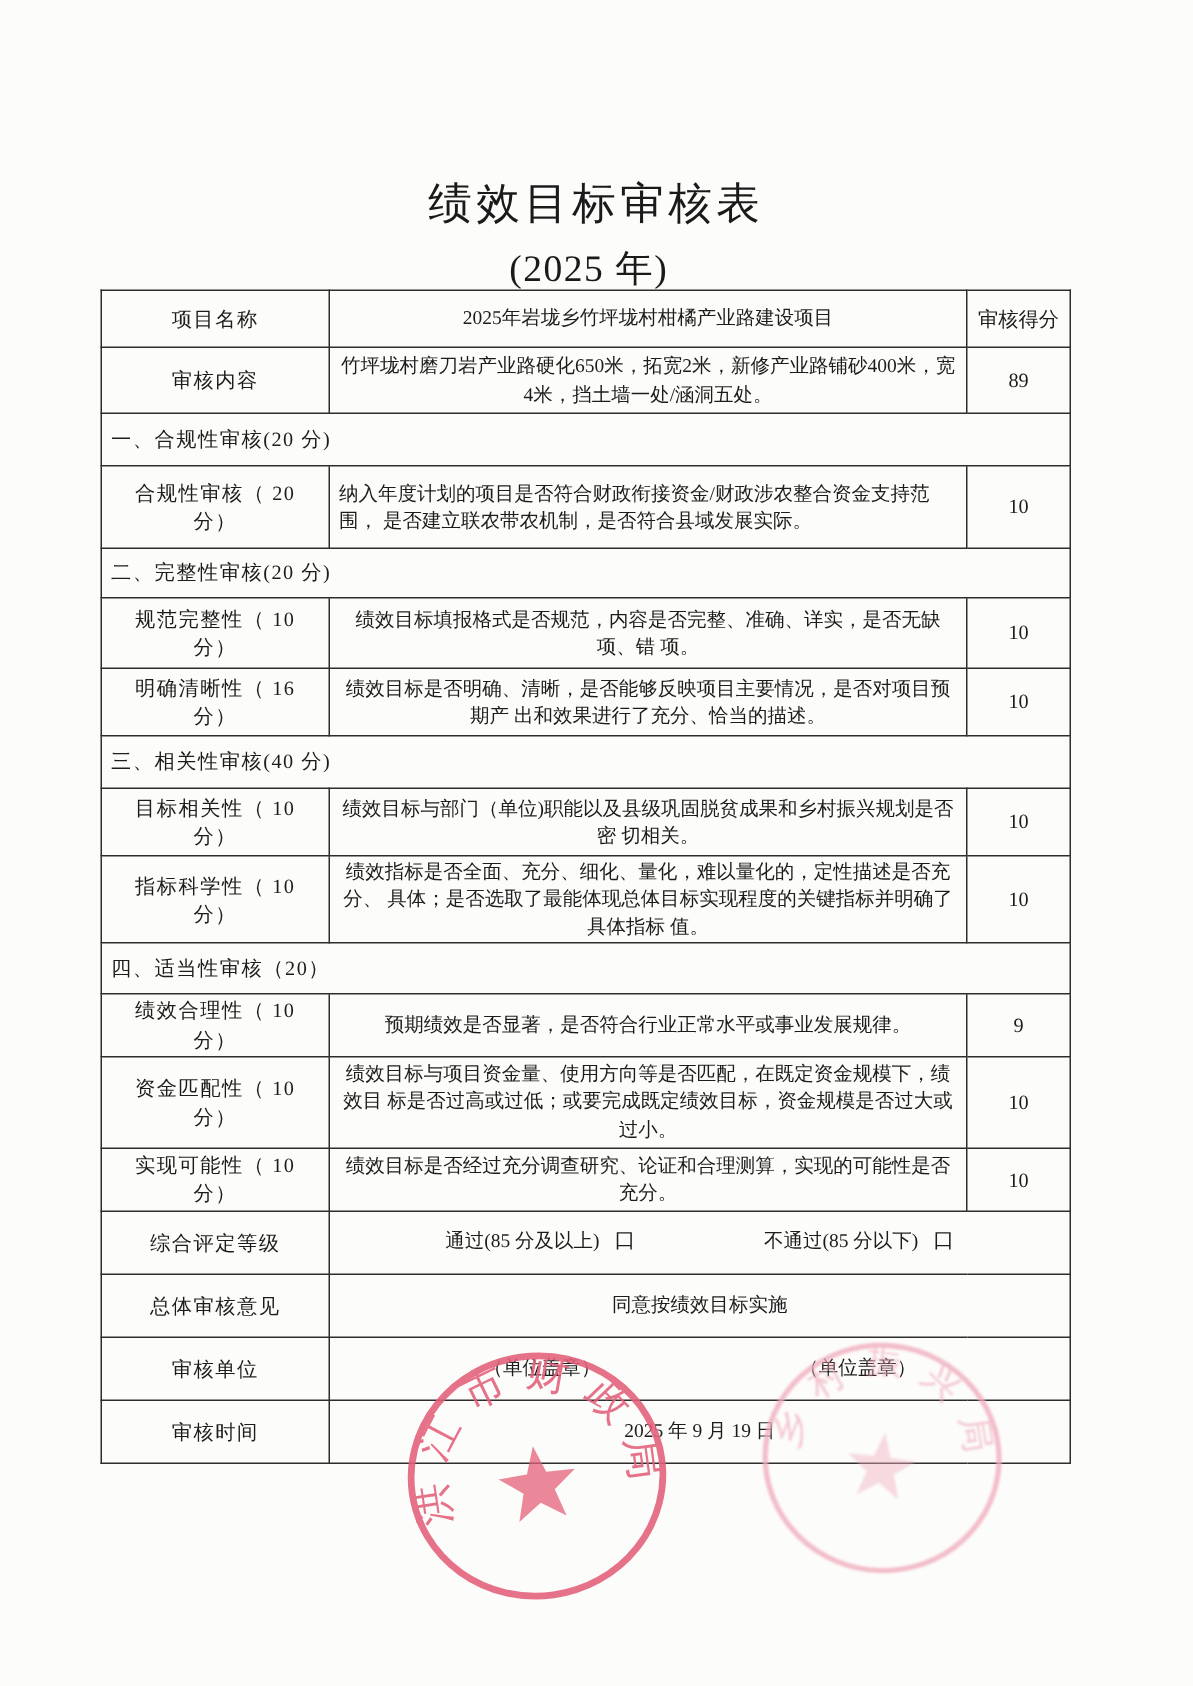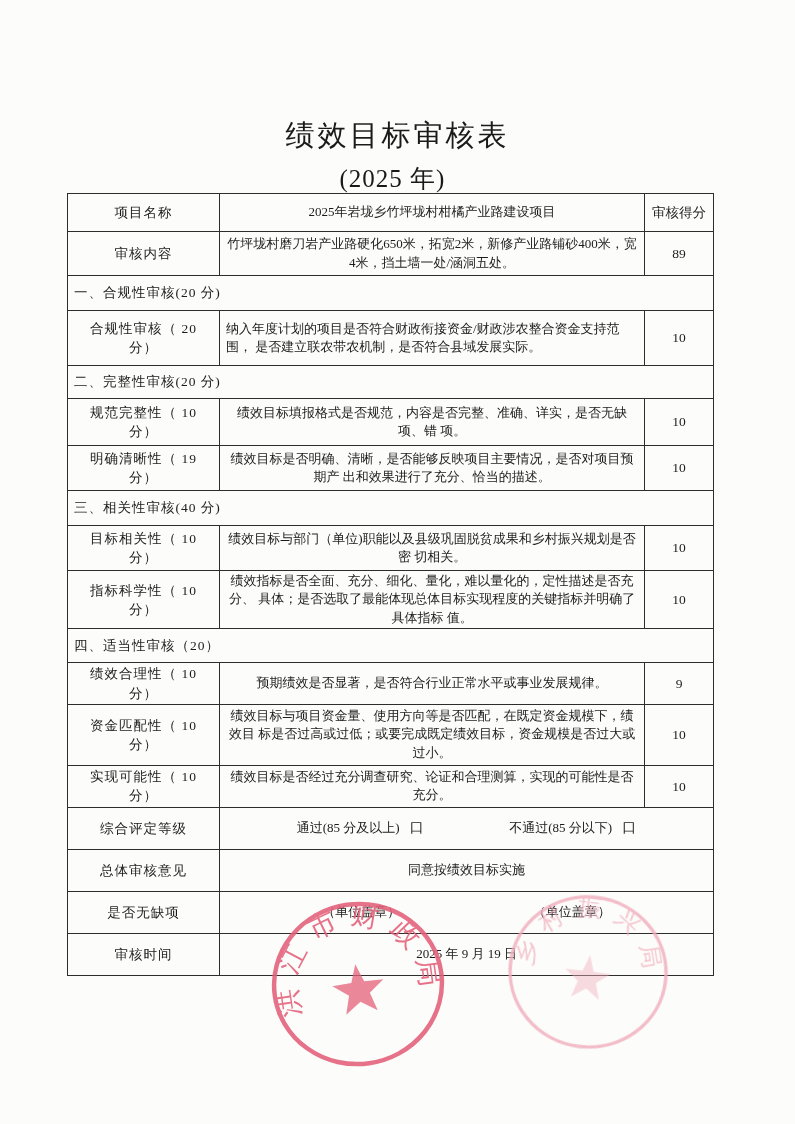--- a/index.html
+++ b/index.html
@@ -83,21 +83,21 @@
 
   <tr style="height:33px">
     <td class="section" colspan="3">二、完整性审核(20 分)</td>
   </tr>
   <tr style="height:47px">
     <td class="lbl">规范完整性（ 10　分）</td>
     <td class="val">绩效目标填报格式是否规范，内容是否完整、准确、详实，是否无缺项、错 项。</td>
     <td class="score">10</td>
   </tr>
   <tr style="height:45px">
-    <td class="lbl">明确清晰性（ 19　分）</td>
+    <td class="lbl">明确清晰性（ 16　分）</td>
     <td class="val">绩效目标是否明确、清晰，是否能够反映项目主要情况，是否对项目预期产 出和效果进行了充分、恰当的描述。</td>
     <td class="score">10</td>
   </tr>
 
   <tr style="height:35px">
     <td class="section" colspan="3">三、相关性审核(40 分)</td>
   </tr>
   <tr style="height:45px">
     <td class="lbl">目标相关性（ 10　分）</td>
     <td class="val">绩效目标与部门（单位)职能以及县级巩固脱贫成果和乡村振兴规划是否密 切相关。</td>
@@ -138,21 +138,21 @@
       </div>
     </td>
   </tr>
 
   <tr style="height:42px">
     <td class="lbl">总体审核意见</td>
     <td class="val" colspan="2">同意按绩效目标实施</td>
   </tr>
 
   <tr style="height:42px">
-    <td class="lbl">是否无缺项</td>
+    <td class="lbl">审核单位</td>
     <td class="val" colspan="2">
       <div class="seal-line">
         <span>（单位盖章）</span>
         <span>（单位盖章）</span>
       </div>
     </td>
   </tr>
 
   <tr style="height:42px">
     <td class="lbl">审核时间</td>

